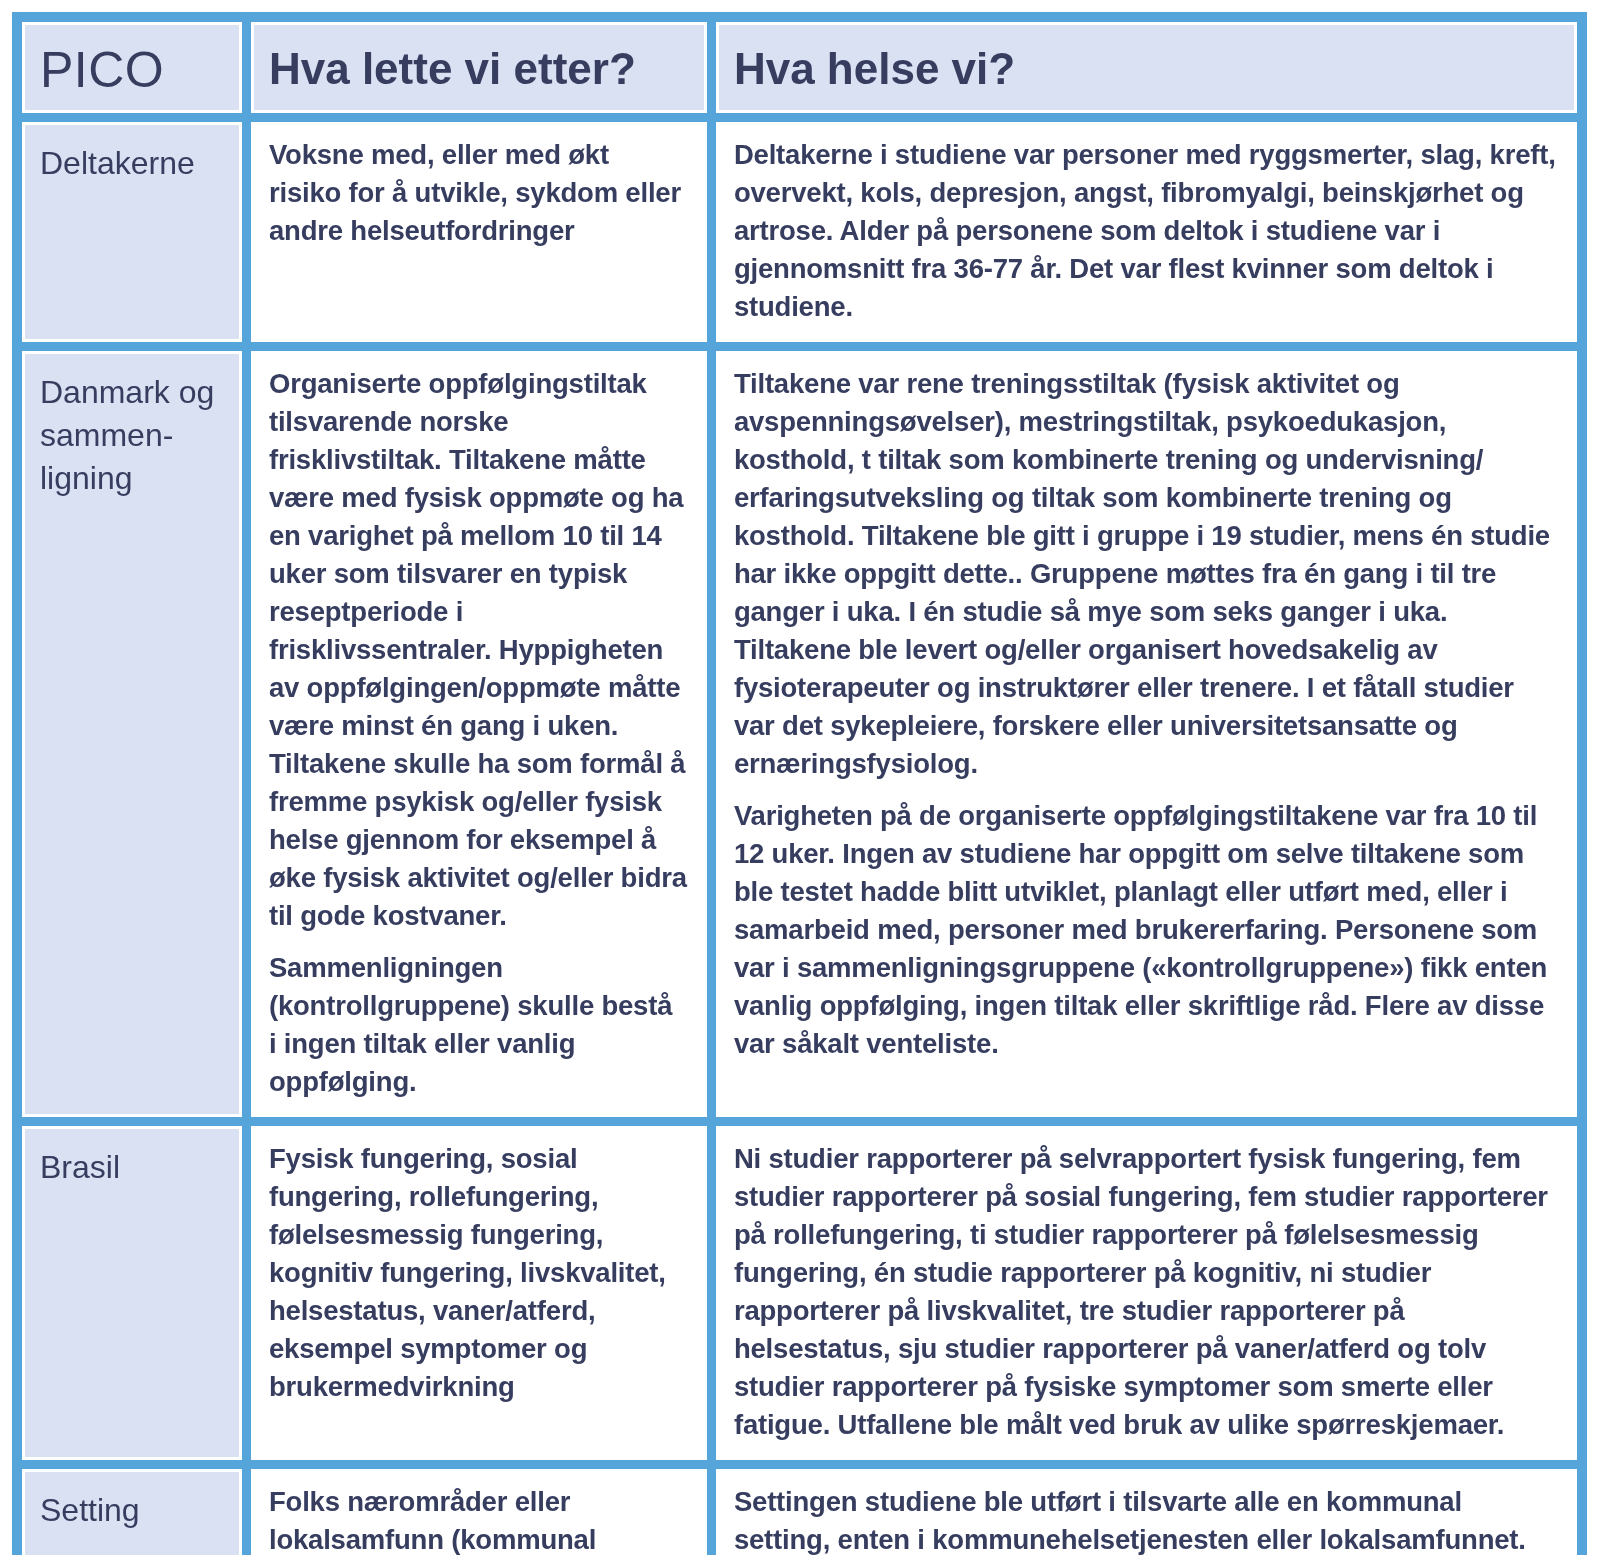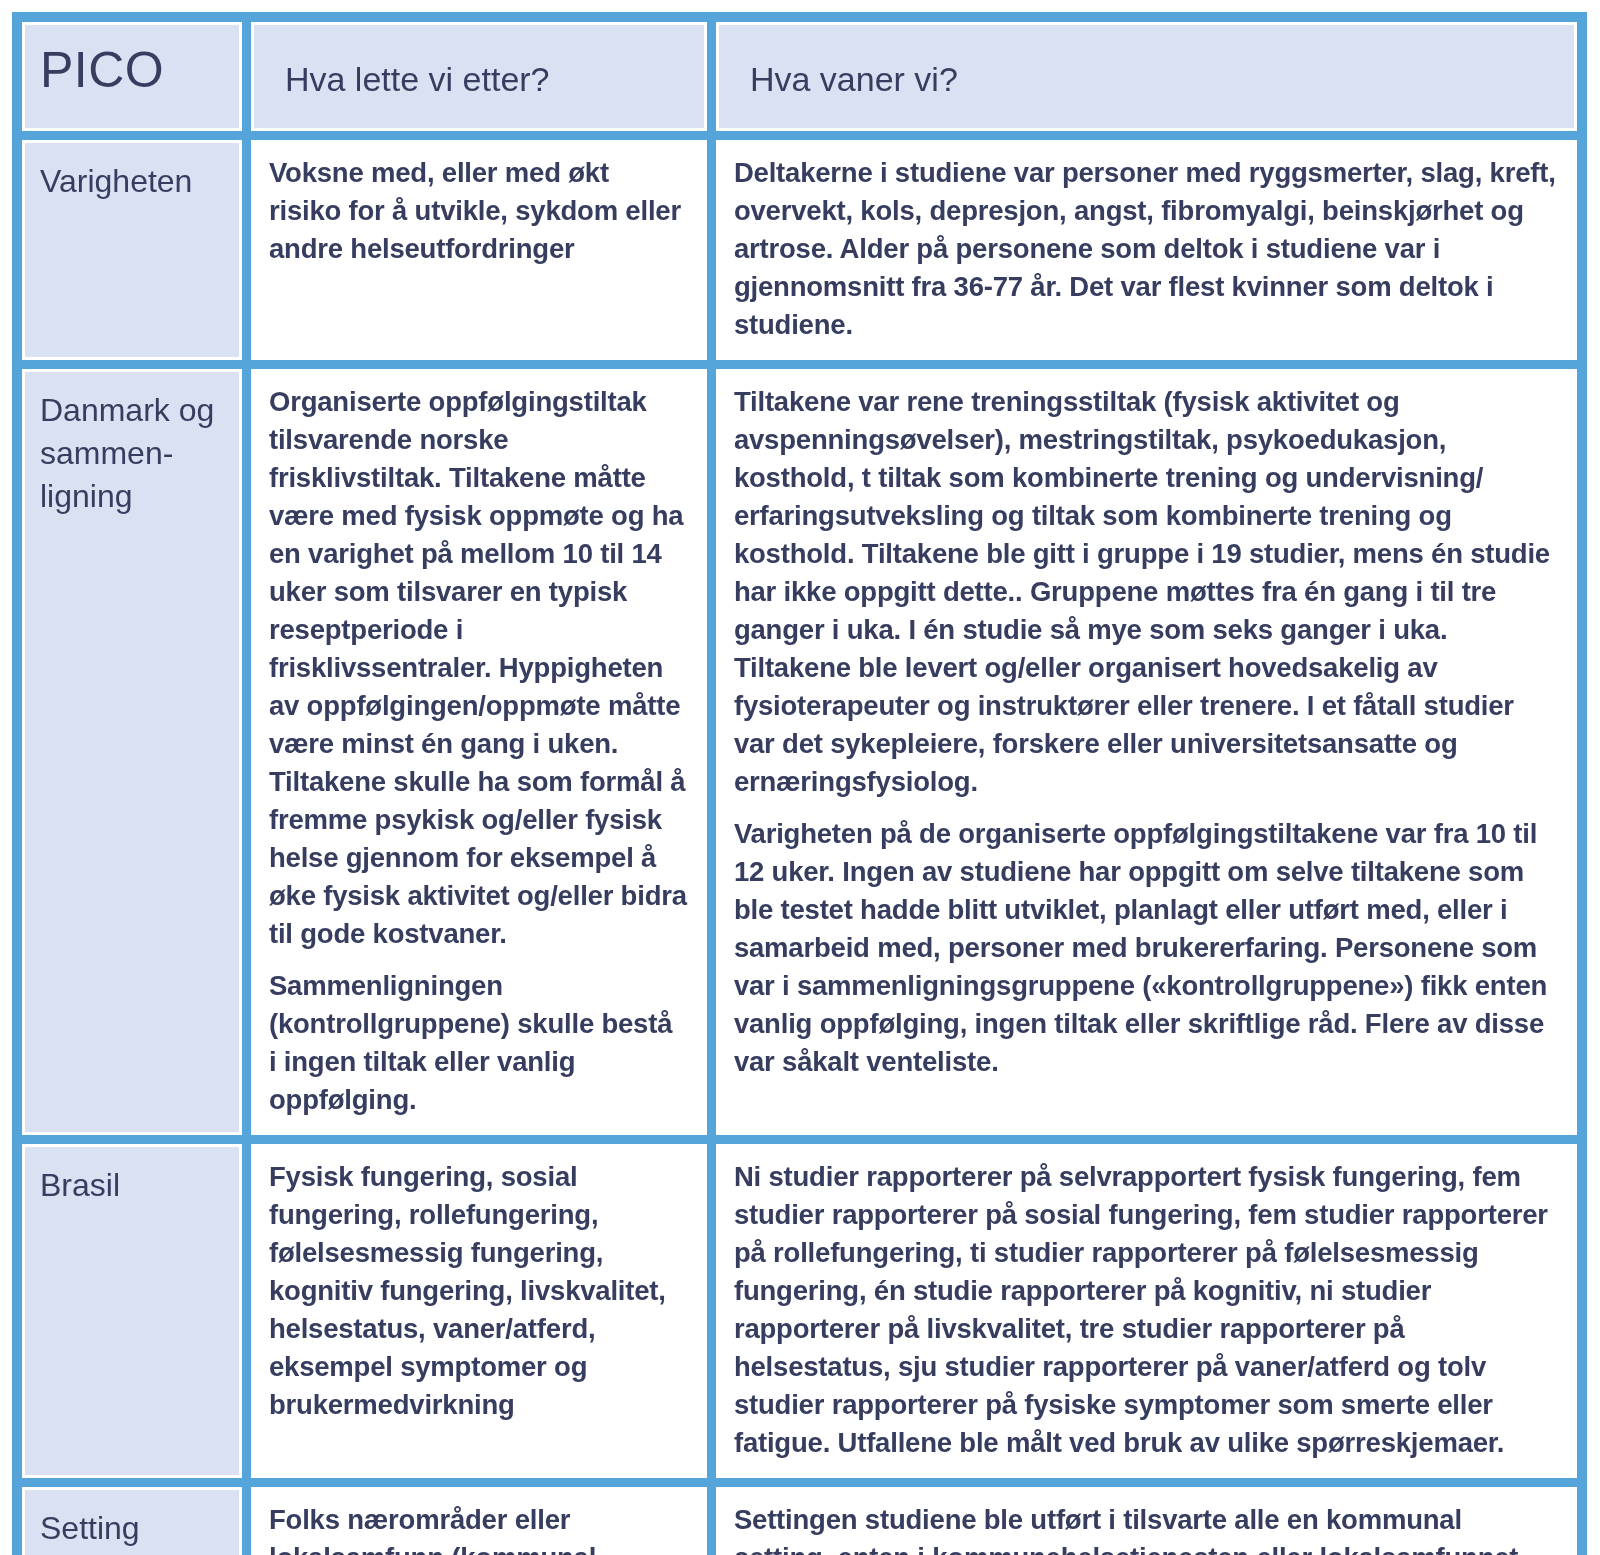--- a/index.html
+++ b/index.html
@@ -46,24 +46,24 @@
   .h-pico .cell{ padding-top: 22px; border-radius: 17px; }
   .h-pico{ height: 100px; }
   .pico-title{
     font-size: 50px;
     font-weight: 500;
     letter-spacing: 0.5px;
     line-height: 1.05;
     margin: 0;
   }
   .col-head{
-    font-size: 34px;
-    font-weight: 400;
+    font-size: 44px;
+    font-weight: 700;
     line-height: 1.15;
-    margin: 16px;
+    margin: 0;
   }
   
   .row-label{
     font-size: 32px;
     font-weight: 400;
     line-height: 1.35;
     margin: 0;
   }
   .label-cell .cell{ padding-top: 20px; }
   
@@ -99,29 +99,29 @@
               <p class="pico-title">PICO</p>
             </div>
         </td>
         <td class="fill">
           <div class="cell">
               <p class="col-head">Hva lette vi etter?</p>
             </div>
         </td>
         <td class="fill">
           <div class="cell">
-              <p class="col-head">Hva vaner vi?</p>
+              <p class="col-head">Hva helse vi?</p>
             </div>
         </td>
       </tr>
 
       <tr class="r-pop">
         <td class="fill label-cell">
           <div class="cell">
-              <p class="row-label">Varigheten</p>
+              <p class="row-label">Deltakerne</p>
             </div>
         </td>
         <td class="body-cell">
           <div class="cell">
             <p>Voksne med, eller med økt risiko for å utvikle, sykdom eller andre helseutfordringer</p>
           </div>
         </td>
         <td class="body-cell">
           <div class="cell">
             <p>Deltakerne i studiene var personer med ryggsmerter, slag, kreft, overvekt, kols, depresjon, angst, fibromyalgi, beinskjørhet og artrose. Alder på personene som deltok i studiene var i gjennomsnitt fra 36-77 år. Det var flest kvinner som deltok i studiene.</p>

